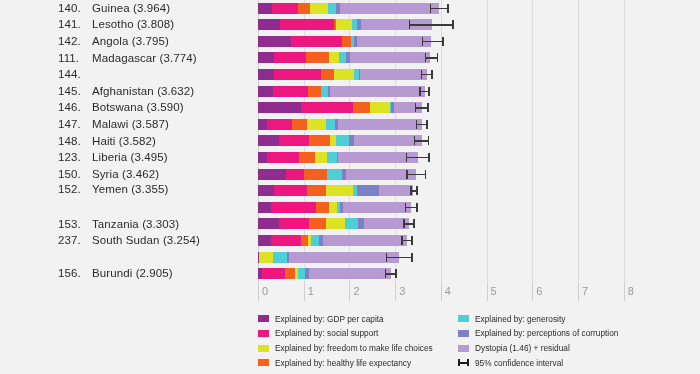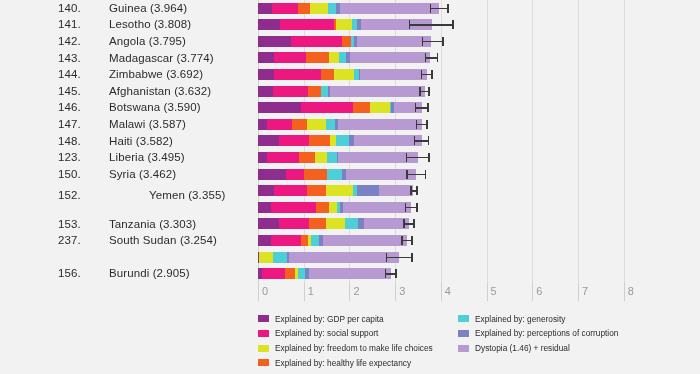--- a/index.html
+++ b/index.html
@@ -40,21 +40,21 @@
     color:#2b2b2b;
     white-space:nowrap;
     letter-spacing:0.1px;
   }
   .rank{
     display:inline-block;
     width:32px;
     text-align:left;
     margin-left:58px;
   }
-  .cname{margin-left:19px;}
+  .cname{margin-left:2px;}
 
   
   .bar-row{
     position:absolute;
     left:0;
     height:11px;
     display:flex;
   }
   .seg{height:100%;}
 
@@ -126,26 +126,25 @@
       </div>
       <div class="label-row" style="top: 16.1px;">
         <span class="rank">141.</span>
         <span class="cname">Lesotho (3.808)</span>
       </div>
       <div class="label-row" style="top: 32.7px;">
         <span class="rank">142.</span>
         <span class="cname">Angola (3.795)</span>
       </div>
       <div class="label-row" style="top: 49.3px;">
-        <span class="rank">143.</span>
+        <span class="rank">111.</span>
         <span class="cname">Madagascar (3.774)</span>
       </div>
       <div class="label-row" style="top: 65.9px;">
         <span class="rank">144.</span>
-        <span class="cname">Zimbabwe (3.692)</span>
       </div>
       <div class="label-row" style="top: 82.5px;">
         <span class="rank">145.</span>
         <span class="cname">Afghanistan (3.632)</span>
       </div>
       <div class="label-row" style="top: 99.1px;">
         <span class="rank">146.</span>
         <span class="cname">Botswana (3.590)</span>
       </div>
       <div class="label-row" style="top: 115.7px;">
@@ -157,21 +156,21 @@
         <span class="cname">Haiti (3.582)</span>
       </div>
       <div class="label-row" style="top: 148.9px;">
         <span class="rank">123.</span>
         <span class="cname">Liberia (3.495)</span>
       </div>
       <div class="label-row" style="top: 165.5px;">
         <span class="rank">150.</span>
         <span class="cname">Syria (3.462)</span>
       </div>
-      <div class="label-row" style="top: 187px; gap: 40px;">
+      <div class="label-row" style="top: 181px;">
         <span class="rank">152.</span>
         <span class="cname">Yemen (3.355)</span>
       </div>
       <div class="label-row" style="top: 215.3px;">
         <span class="rank">153.</span>
         <span class="cname">Tanzania (3.303)</span>
       </div>
       <div class="label-row" style="top: 231.9px;">
         <span class="rank">237.</span>
         <span class="cname">South Sudan (3.254)</span>
@@ -478,16 +477,24 @@
           <span>Explained by: generosity</span>
         </div>
         <div class="legend-item">
           <span class="swatch" style="background: rgb(123, 129, 196);"></span>
           <span>Explained by: perceptions of corruption</span>
         </div>
         <div class="legend-item">
           <span class="swatch" style="background: rgb(183, 154, 210);"></span>
           <span>Dystopia (1.46) + residual</span>
         </div>
+        <div class="legend-item">
+          <span class="ci-swatch">
+            <i class="l"></i>
+            <i class="m"></i>
+            <i class="r"></i>
+          </span>
+          <span>95% confidence interval</span>
+        </div>
       </div>
   </div>
 
 </div>
 
 </body></html>

